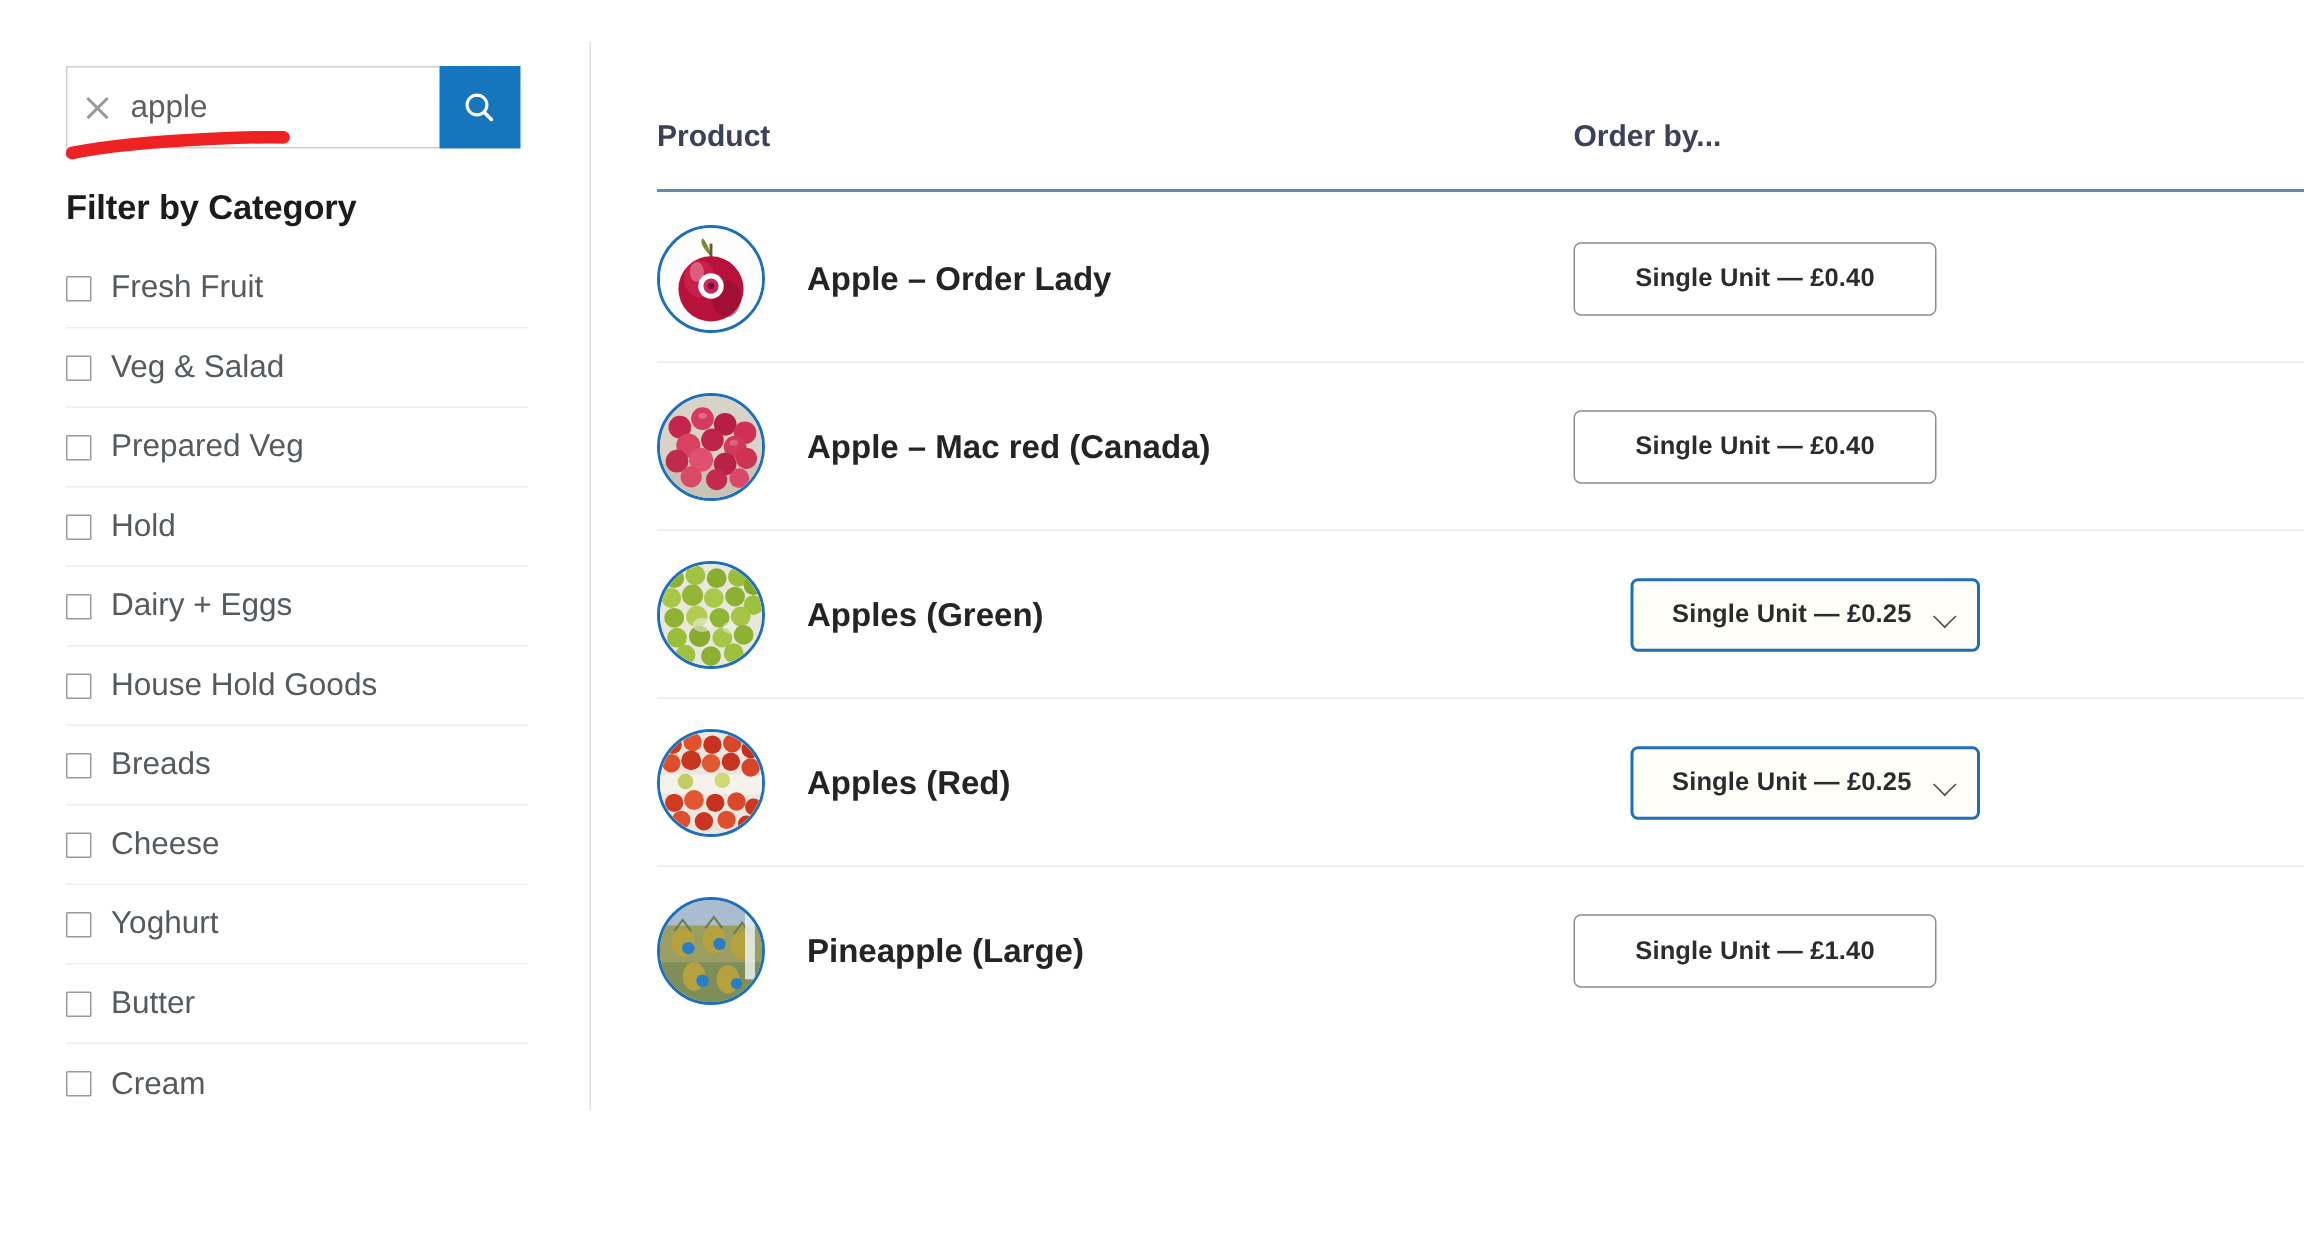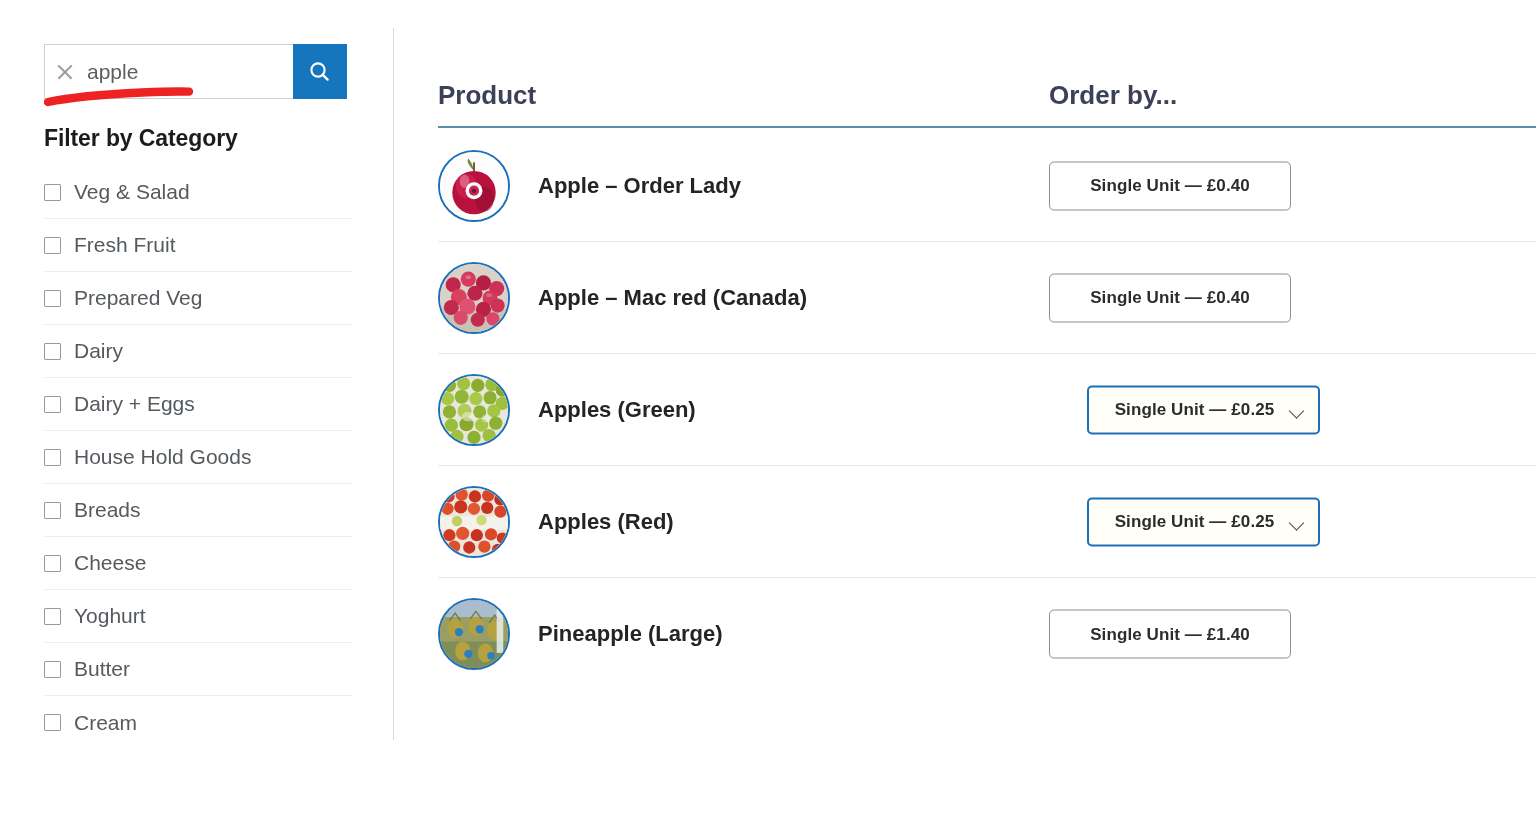--- a/index.html
+++ b/index.html
@@ -145,21 +145,21 @@
   #table-head {
     position: absolute;
     left: 44px; top: 80px;
     width: 1098px;
     height: 48px;
     border-bottom: 2px solid #5b8fa8;
   }
   .th {
     position: absolute;
     top: 0;
-    font-size: 26px;
+    font-size: 20px;
     font-weight: bold;
     color: #3c4058;
   }
   #th-product  { left: 0px; }
   #th-order-by { left: 611px; }
 
   #rows {
     position: absolute;
     left: 44px; top: 130px;
     width: 1098px;
@@ -268,33 +268,33 @@
 
     <svg id="annotation" viewBox="0 0 152 22">
       <path d="M4 16 C 28 11, 66 8, 98 6.5 C 118 5.6, 134 5.2, 145 5.6" fill="none" stroke="#ee2222" stroke-width="8.4" stroke-linecap="round"></path>
     </svg>
 
     <div id="filter-heading">Filter by Category</div>
 
     <div id="category-list">
       <div class="category-item">
         <span class="cat-checkbox"></span>
+        <span class="cat-label">Fresh Fruit</span>
+      </div>
+      <div class="category-item">
+        <span class="cat-checkbox"></span>
         <span class="cat-label">Veg &amp; Salad</span>
       </div>
       <div class="category-item">
         <span class="cat-checkbox"></span>
-        <span class="cat-label">Fresh Fruit</span>
-      </div>
-      <div class="category-item">
-        <span class="cat-checkbox"></span>
         <span class="cat-label">Prepared Veg</span>
       </div>
       <div class="category-item">
         <span class="cat-checkbox"></span>
-        <span class="cat-label">Dairy</span>
+        <span class="cat-label">Hold</span>
       </div>
       <div class="category-item">
         <span class="cat-checkbox"></span>
         <span class="cat-label">Dairy + Eggs</span>
       </div>
       <div class="category-item">
         <span class="cat-checkbox"></span>
         <span class="cat-label">House Hold Goods</span>
       </div>
       <div class="category-item">

